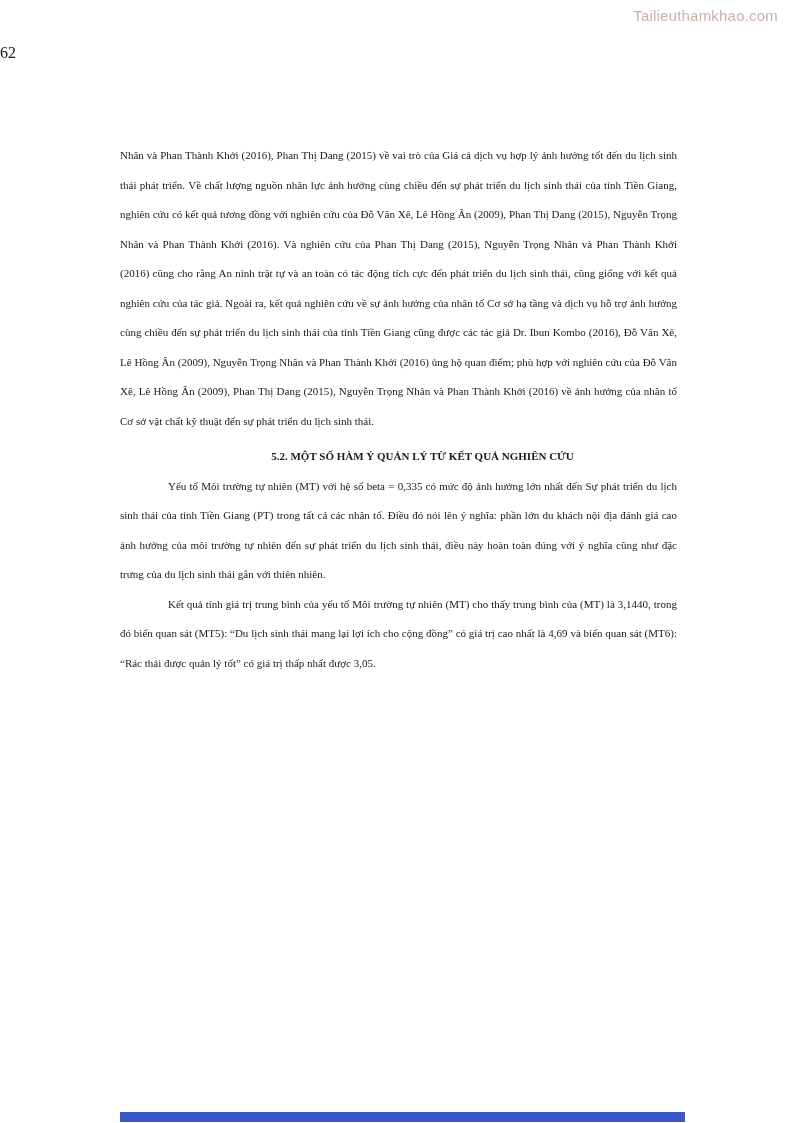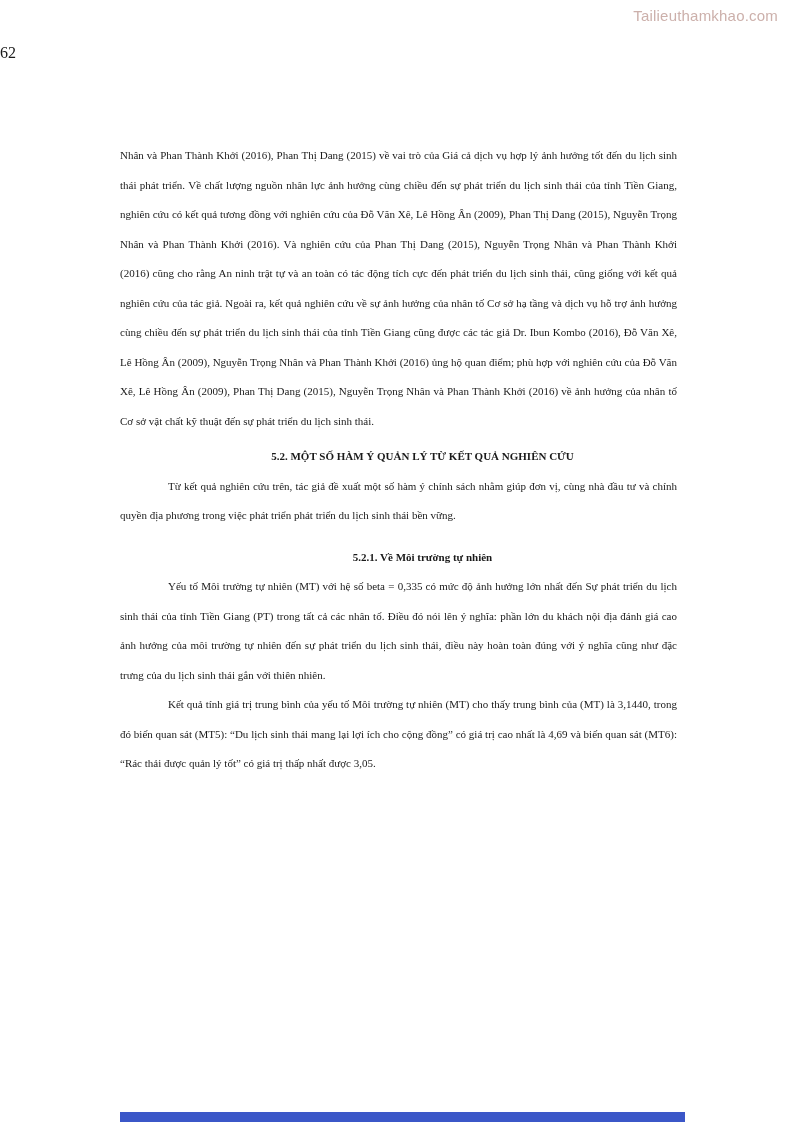--- a/index.html
+++ b/index.html
@@ -78,23 +78,21 @@
   <div class="watermark" style="color: rgb(204, 176, 171);">Tailieuthamkhao.com</div>
 
   <div class="page-number">62</div>
 
   <div class="content">
 
     <p class="para">Nhân và Phan Thành Khởi (2016), Phan Thị Dang (2015) về vai trò của Giá cả dịch vụ hợp lý ảnh hưởng tốt đến du lịch sinh thái phát triển. Về chất lượng nguồn nhân lực ảnh hưởng cùng chiều đến sự phát triển du lịch sinh thái của tỉnh Tiền Giang, nghiên cứu có kết quả tương đồng với nghiên cứu của Đỗ Văn Xê, Lê Hồng Ân (2009), Phan Thị Dang (2015), Nguyễn Trọng Nhân và Phan Thành Khởi (2016). Và nghiên cứu của Phan Thị Dang (2015), Nguyễn Trọng Nhân và Phan Thành Khởi (2016) cũng cho rằng An ninh trật tự và an toàn có tác động tích cực đến phát triển du lịch sinh thái, cũng giống với kết quả nghiên cứu của tác giả. Ngoài ra, kết quả nghiên cứu về sự ảnh hưởng của nhân tố Cơ sở hạ tầng và dịch vụ hỗ trợ ảnh hưởng cùng chiều đến sự phát triển du lịch sinh thái của tỉnh Tiền Giang cũng được các tác giả Dr. Ibun Kombo (2016), Đỗ Văn Xê, Lê Hồng Ân (2009), Nguyễn Trọng Nhân và Phan Thành Khởi (2016) ủng hộ quan điểm; phù hợp với nghiên cứu của Đỗ Văn Xê, Lê Hồng Ân (2009), Phan Thị Dang (2015), Nguyễn Trọng Nhân và Phan Thành Khởi (2016) về ảnh hưởng của nhân tố Cơ sở vật chất kỹ thuật đến sự phát triển du lịch sinh thái.</p>
 
     <p class="heading h-52">5.2. MỘT SỐ  HÀM Ý QUẢN LÝ TỪ KẾT QUẢ NGHIÊN CỨU</p>
 
-    <p class="para indent">Từ kết quả nghiên cứu trên, tác giả đề xuất một số hàm ý chính sách nhằm giúp đơn vị, cùng nhà đầu tư và chính quyền địa phương trong việc phát triển phát triển du lịch sinh thái bền vững.</p>
 
-    <p class="heading h-521">5.2.1. Về Môi trường tự nhiên</p>
 
     <p class="para indent">Yếu tố Môi trường tự nhiên (MT) với hệ số beta = 0,335 có mức độ ảnh hưởng lớn nhất đến Sự phát triển du lịch sinh thái của tỉnh Tiền Giang (PT) trong tất cả các nhân tố. Điều đó nói lên ý nghĩa: phần lớn du khách nội địa đánh giá cao ảnh hưởng của môi trường tự nhiên đến sự phát triển du lịch sinh thái, điều này hoàn toàn đúng với ý nghĩa cũng như đặc trưng của du lịch sinh thái gắn với thiên nhiên.</p>
 
     <p class="para indent">Kết quả tính giá trị trung bình của yếu tố Môi trường tự nhiên (MT) cho thấy trung bình của (MT) là 3,1440, trong đó biến quan sát (MT5): “Du lịch sinh thái mang lại lợi ích cho cộng đồng” có giá trị cao nhất là 4,69 và biến quan sát (MT6): “Rác thải được quản lý tốt” có giá trị thấp nhất được 3,05.</p>
 
   </div>
 
   <div class="bottom-bar" style="background: rgb(59, 87, 200);"></div>
 
 </div>

